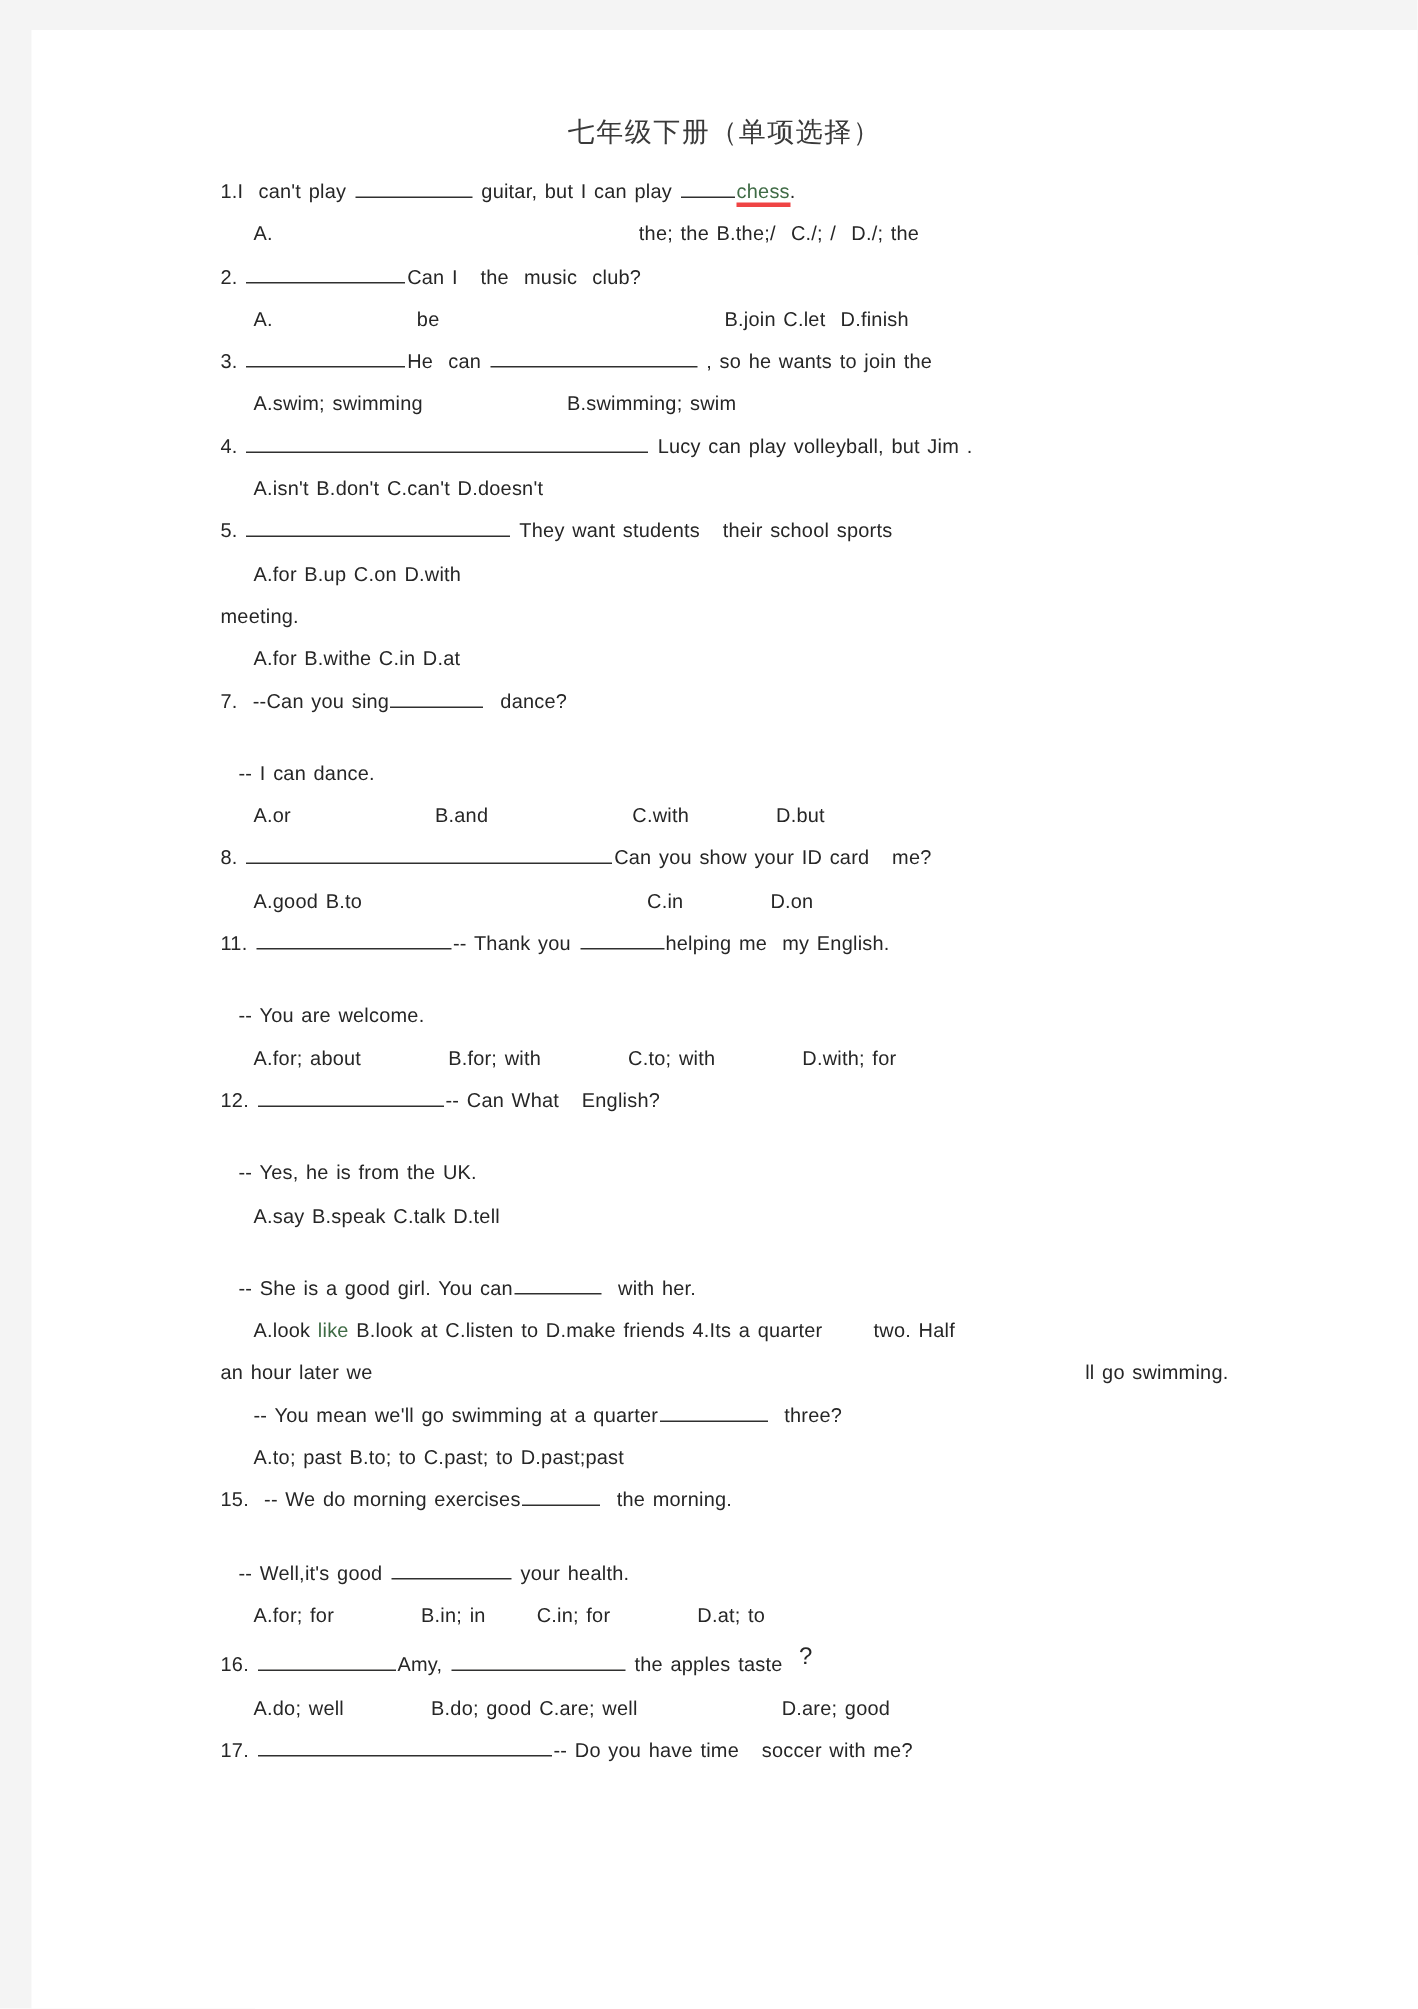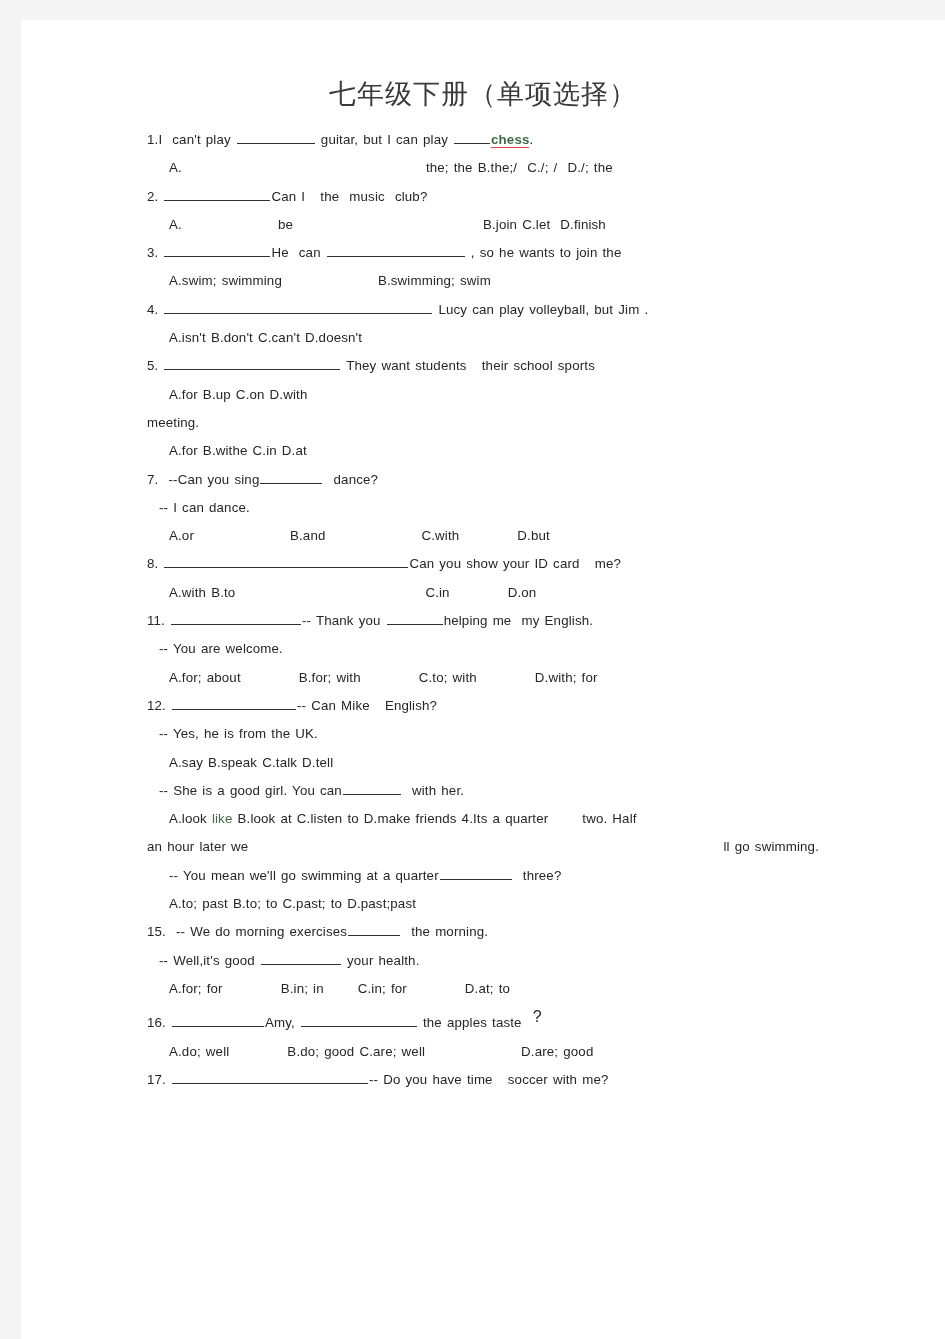--- a/index.html
+++ b/index.html
@@ -16,52 +16,51 @@
   .page {
     position: absolute;
     left: 21px;
     top: 20px;
     width: 924px;
     height: 1319px;
     background: #ffffff;
   }
   .doc-title {
     text-align: center;
-    font-size: 27px;
+    font-size: 18px;
     color: #3a3a3a;
     letter-spacing: 1px;
     margin: 56px 0 14px 0;
     font-family: "DejaVu Sans", sans-serif;
     font-weight: 400;
   }
   .body-area {
     padding: 0 120px 0 126px;
   }
   .qline {
     font-size: 13.3px;
     color: #262626;
     line-height: 28.3px;
     white-space: pre-wrap;
     letter-spacing: 0.15px;
     word-spacing: 1.2px;
   }
   .qline.indent1 { padding-left: 22px; }
-  .qline.indent-half { padding-left: 12px; }
+  .qline.indent-half { padding-left: 12px; margin-top: 20px; }
   .qline.flush { padding-left: 0; }
   .qline .green { color: #3f6b45; }
   .qline .blank {
     display: inline-block;
     border-bottom: 1px solid #30302f;
     vertical-align: baseline;
     height: 12px;
     margin: 0 1px;
   }
   .qline .ul-text {
-    border-bottom: 1px solid #ef4444;
-    font-weight: bold;
+    border-bottom: 3px solid #ef4444;
   }
   .qline .rightfloat {
     float: right;
     padding-right: 6px;
   }
   .qline .qmark {
     font-size: 16px;
     vertical-align: 5px;
     padding-left: 6px;
   }
@@ -97,27 +96,27 @@
     <div class="qline indent1">A.for B.up C.on D.with</div>
     <div class="qline flush">meeting.</div>
 
     <div class="qline indent1">A.for B.withe C.in D.at</div>
 
     <div class="qline flush"><span>7.  --Can you sing</span><span class="blank" style="width:62px"></span><span>  dance?</span></div>
     <div class="qline indent-half">-- I can dance.</div>
     <div class="qline indent1"><span>A.or</span><span class="tab-md"></span><span>B.and</span><span class="tab-md"></span><span>C.with</span><span class="tab-sm"></span><span>D.but</span></div>
 
     <div class="qline flush"><span>8. </span><span class="blank" style="width:244px"></span><span>Can you show your ID card   me?</span></div>
-    <div class="qline indent1"><span>A.with B.to</span><span class="tab-lg"></span><span>C.in</span><span class="tab-sm"></span><span>D.on</span></div>
+    <div class="qline indent1"><span>A.good B.to</span><span class="tab-lg"></span><span>C.in</span><span class="tab-sm"></span><span>D.on</span></div>
 
     <div class="qline flush"><span>11. </span><span class="blank" style="width:130px"></span><span>-- Thank you </span><span class="blank" style="width:56px"></span><span>helping me  my English.</span></div>
     <div class="qline indent-half">-- You are welcome.</div>
     <div class="qline indent1"><span>A.for; about</span><span class="tab-sm"></span><span>B.for; with</span><span class="tab-sm"></span><span>C.to; with</span><span class="tab-sm"></span><span>D.with; for</span></div>
 
-    <div class="qline flush"><span>12. </span><span class="blank" style="width:124px"></span><span>-- Can Mike   English?</span></div>
+    <div class="qline flush"><span>12. </span><span class="blank" style="width:124px"></span><span>-- Can What   English?</span></div>
     <div class="qline indent-half">-- Yes, he is from the UK.</div>
     <div class="qline indent1">A.say B.speak C.talk D.tell</div>
 
     <div class="qline indent-half"><span>-- She is a good girl. You </span><span>can</span><span class="blank" style="width:58px"></span><span>  with her.</span></div>
     <div class="qline indent1"><span>A.look </span><span class="green">like</span><span> B.look at C.listen to D.make friends 4.</span><span>Its a quarter</span><span class="tab-xs"></span><span>two. Half</span></div>
     <div class="qline flush"><span class="rightfloat">ll go swimming.</span><span>an hour later we</span></div>
     <div class="clearer"></div>
     <div class="qline indent1"><span>-- You mean we'll go swimming at a quarter</span><span class="blank" style="width:72px"></span><span>  three?</span></div>
     <div class="qline indent1">A.to; past B.to; to C.past; to D.past;past</div>
 

